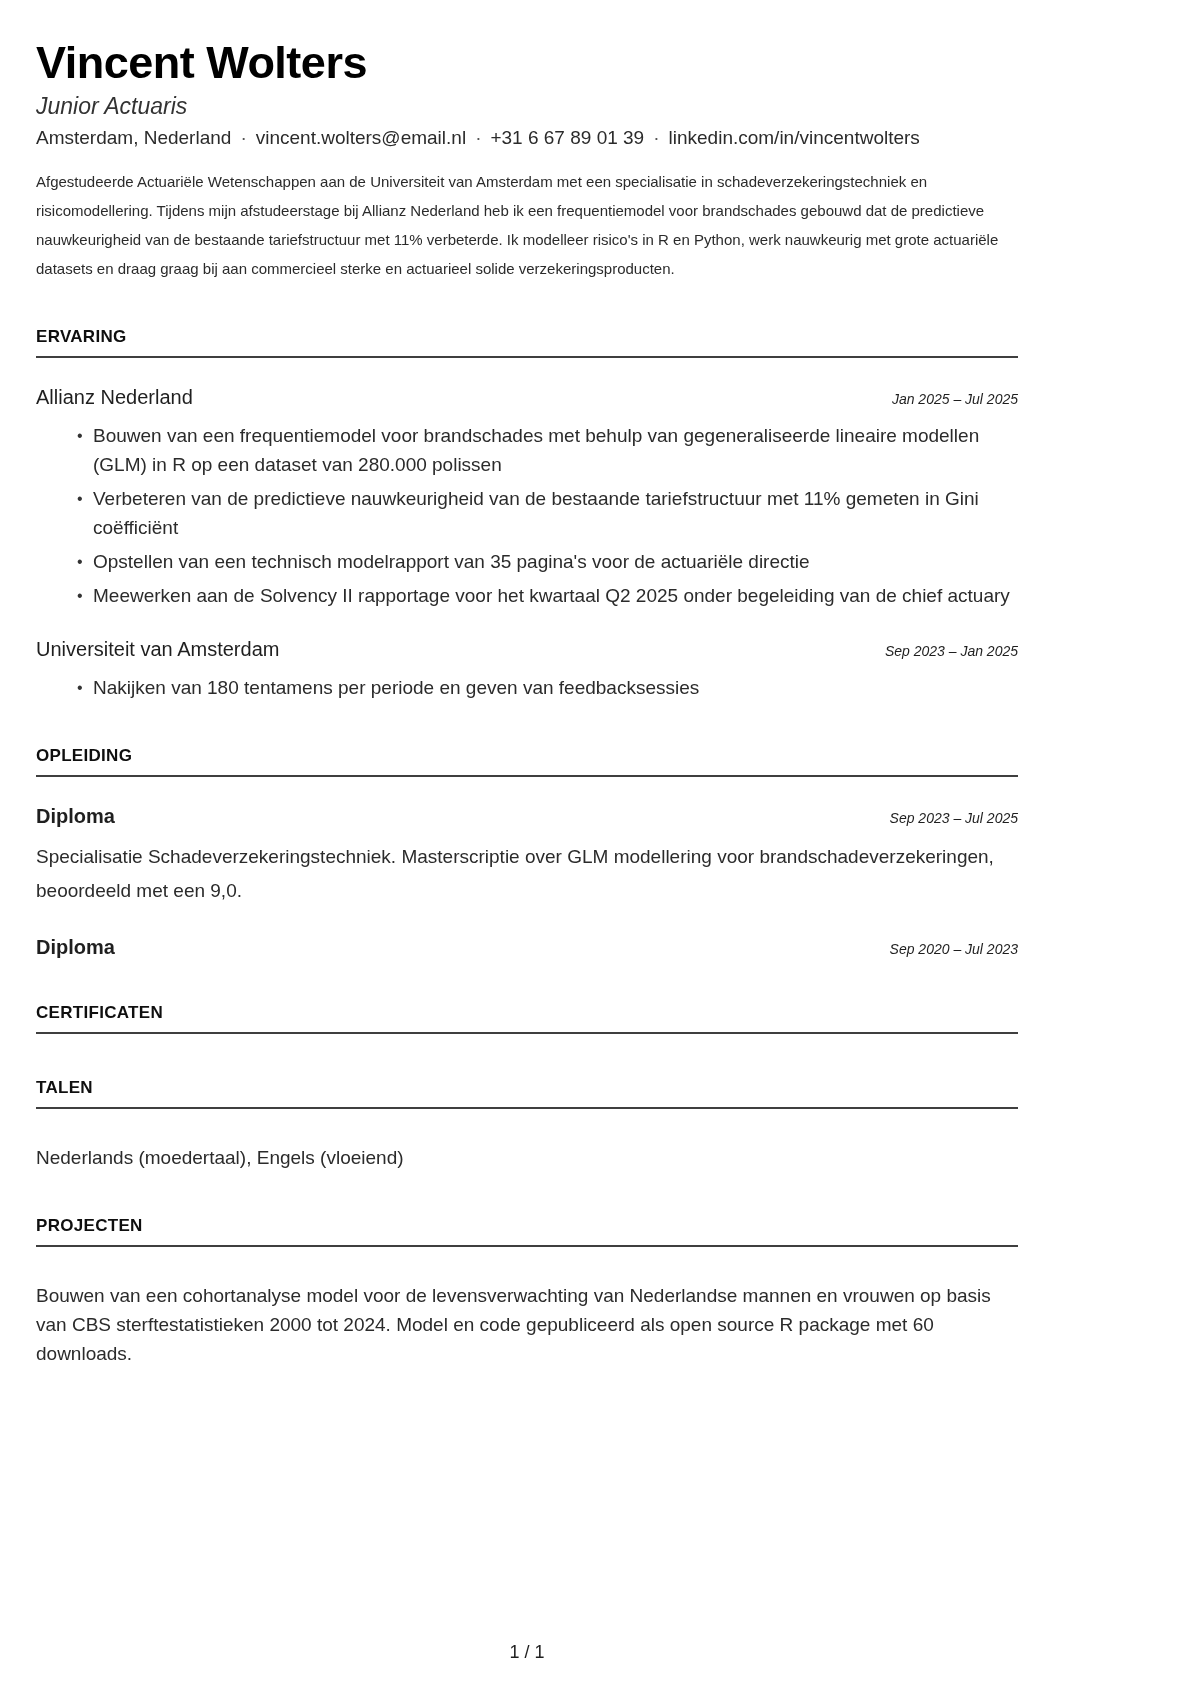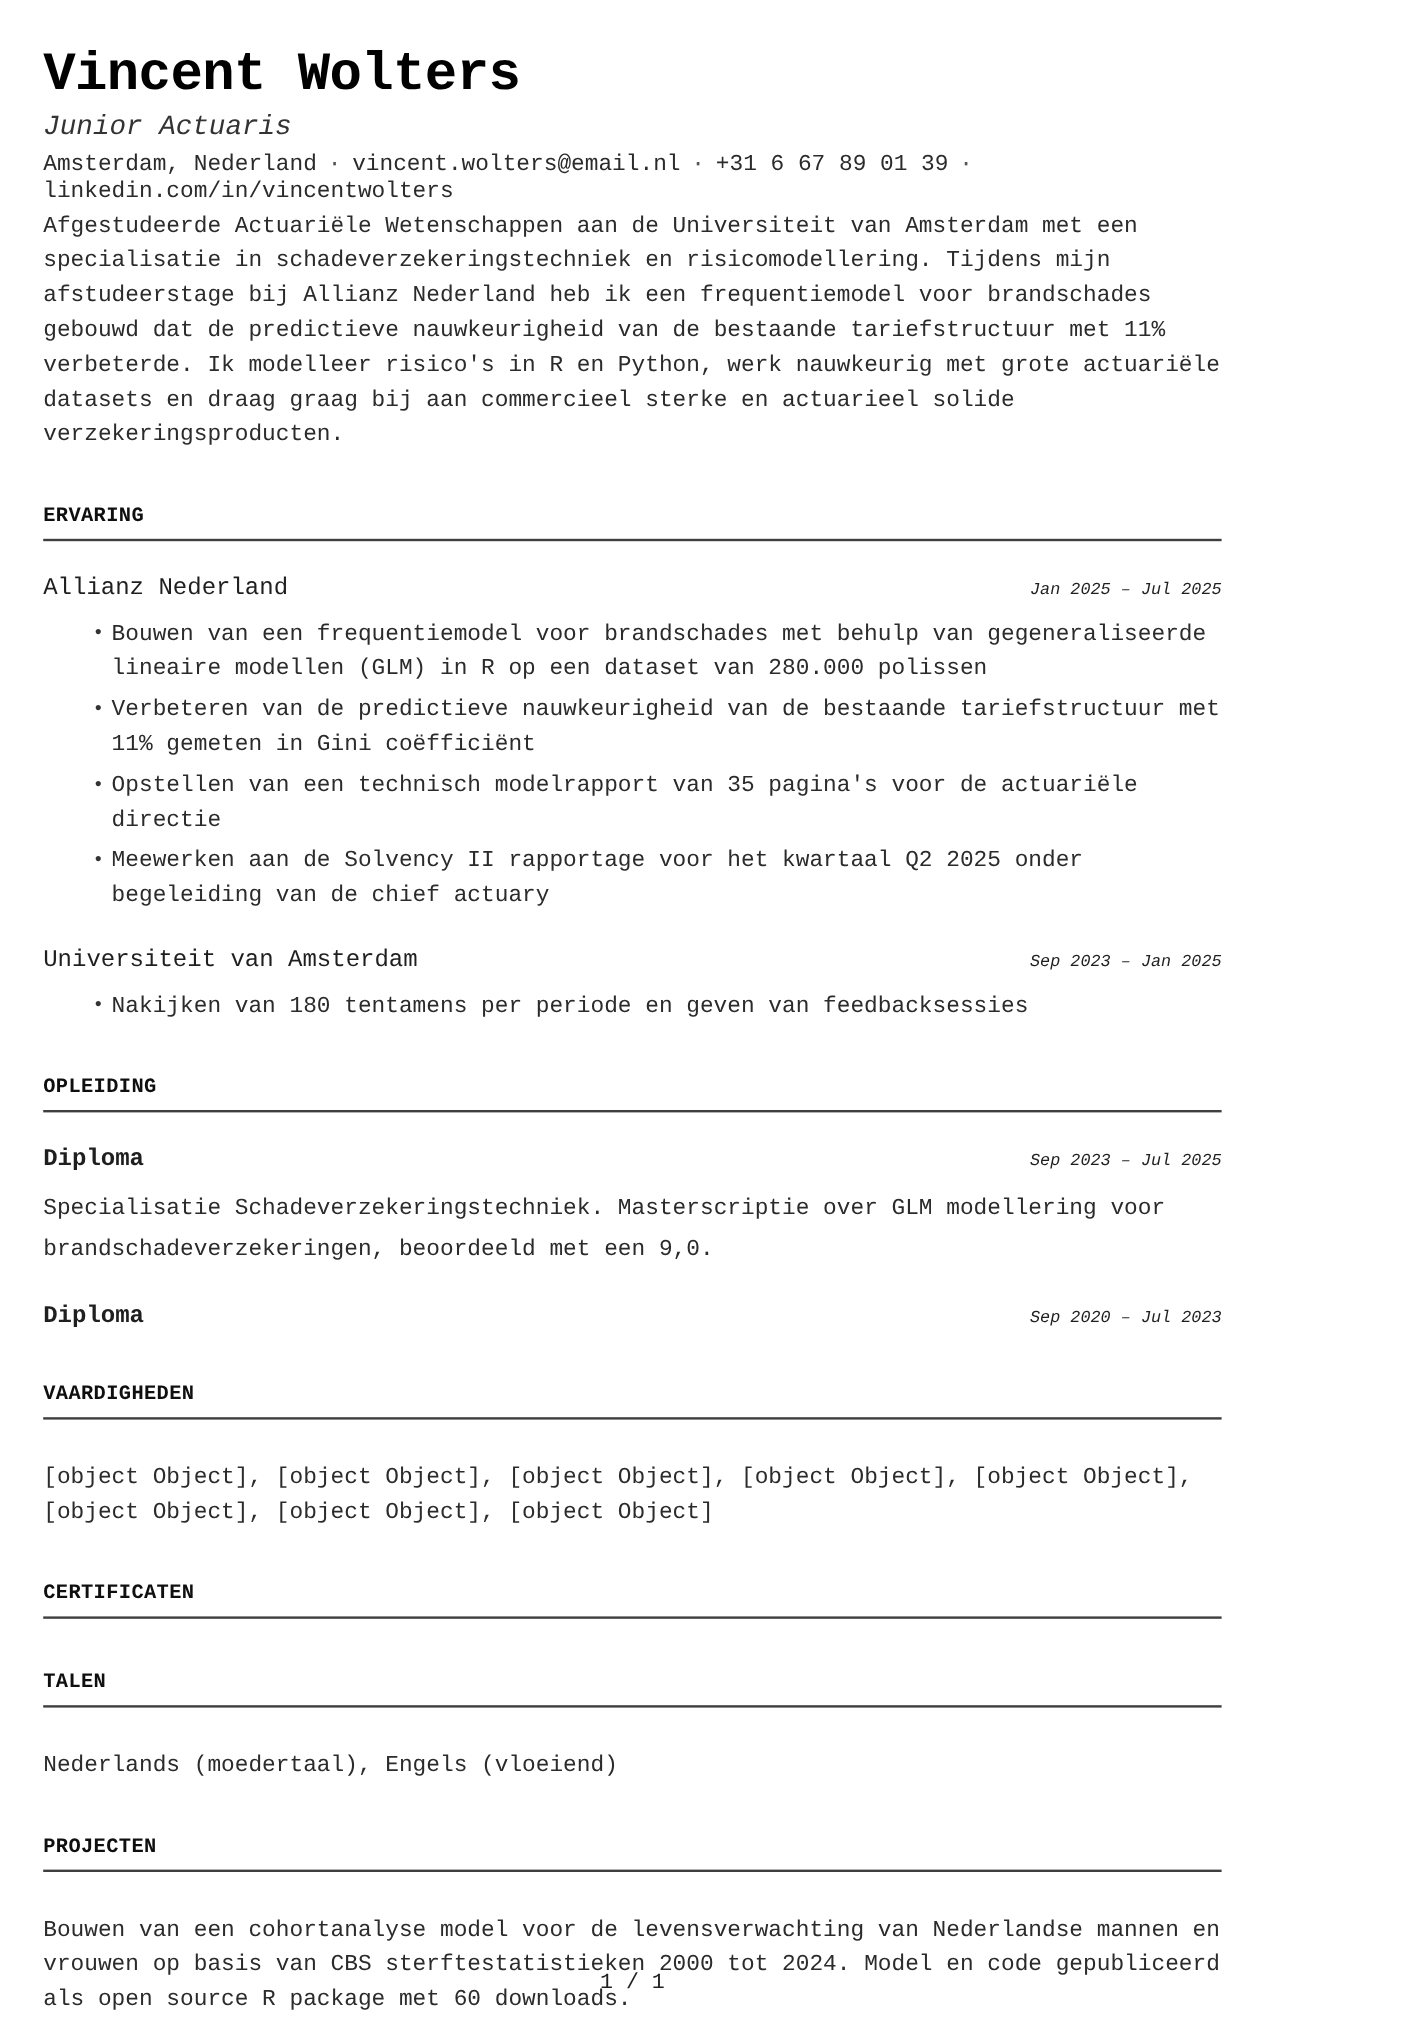--- a/index.html
+++ b/index.html
@@ -8,21 +8,21 @@
     background: #ffffff;
   }
   .page {
     position: relative;
     width: 1054px;
     height: 1683px;
     box-sizing: border-box;
     padding: 38px 36px 0 36px;
     background: #ffffff;
     overflow: hidden;
-    font-family: Liberation Mono, monospace;
+    font-family: Liberation Sans, sans-serif;
     color: #2b2b2b;
   }
   
   .name {
     margin: 0;
     font-size: 45px;
     line-height: 1.12;
     font-weight: 700;
     letter-spacing: -0.5px;
     color: #000000;
@@ -37,22 +37,22 @@
     margin-top: 7px;
     font-size: 19px;
     color: #2b2b2b;
   }
   .contact .sep {
     display: inline-block;
     margin: 0 9px;
     color: #555555;
   }
   .summary {
-    margin: 4px 0 0 0;
-    font-size: 19px;
+    margin: 18px 0 0 0;
+    font-size: 15px;
     line-height: 29px;
   }
   
   .sec-h {
     margin: 44px 0 0 0;
     padding-bottom: 9px;
     font-size: 17px;
     font-weight: 700;
     letter-spacing: 0.3px;
     color: #0f0f0f;
@@ -176,24 +176,20 @@
     </div>
 
     <div class="entry">
       <div class="entry-head">
         <span class="degree">Diploma</span>
         <span class="dates">Sep 2020 – Jul 2023</span>
       </div>
     </div>
   </section>
 
-  <section>
-    <h2 class="sec-h">VAARDIGHEDEN</h2>
-    <p class="sec-par">[object Object], [object Object], [object Object], [object Object], [object Object], [object Object], [object Object], [object Object]</p>
-  </section>
 
   <section>
     <h2 class="sec-h">CERTIFICATEN</h2>
   </section>
 
   <section>
     <h2 class="sec-h">TALEN</h2>
     <p class="sec-par">Nederlands (moedertaal), Engels (vloeiend)</p>
   </section>
 

